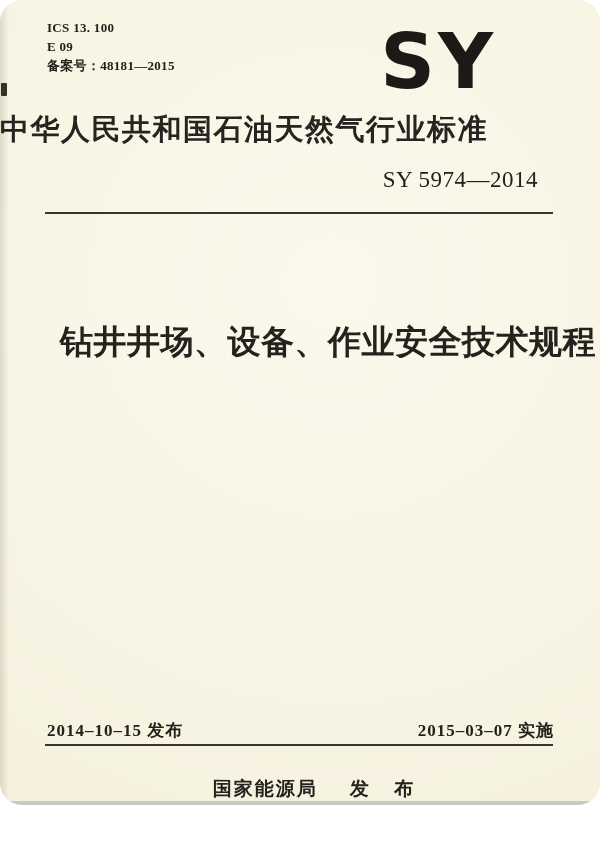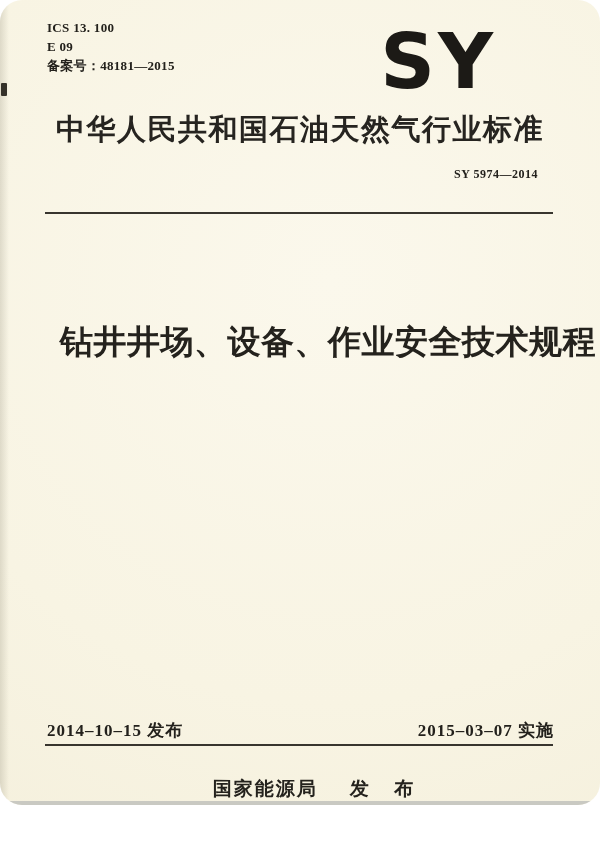--- a/index.html
+++ b/index.html
@@ -40,30 +40,30 @@
   
   .sy-logo {
     position: absolute; top: 24px; right: 104px;
     font-family: "DejaVu Sans", sans-serif;
     font-weight: 900; font-size: 76px; line-height: 1;
     letter-spacing: 3px; color: #1c1a16;
   }
   
   .org-title {
     position: absolute; top: 110px; left: 0; width: 100%;
-    margin: 0; text-align: center;
+    margin: 0; 
     font-size: 29px; font-weight: bold; letter-spacing: 1.5px;
     color: #262420;
   }
   .code-block {
     position: absolute; top: 167px; right: 62px;
     text-align: right;
     font-family: "Liberation Serif", serif;
   }
-  .std-code { font-size: 12px; font-weight: bold; letter-spacing: 0.5px; }
+  .std-code { font-size: 23px; font-weight: normal; letter-spacing: 0.5px; }
   .replaces { font-size: 13px; margin-top: 3px; letter-spacing: 0.3px; }
   .rule {
     position: absolute; left: 45px; width: 508px; height: 2px;
     background: #38352e; border: none; margin: 0;
   }
   .rule-top { top: 212px; }
   .rule-bottom { top: 744px; }
   
   .title-zh {
     position: absolute; top: 320px; left: 0; width: 100%;

